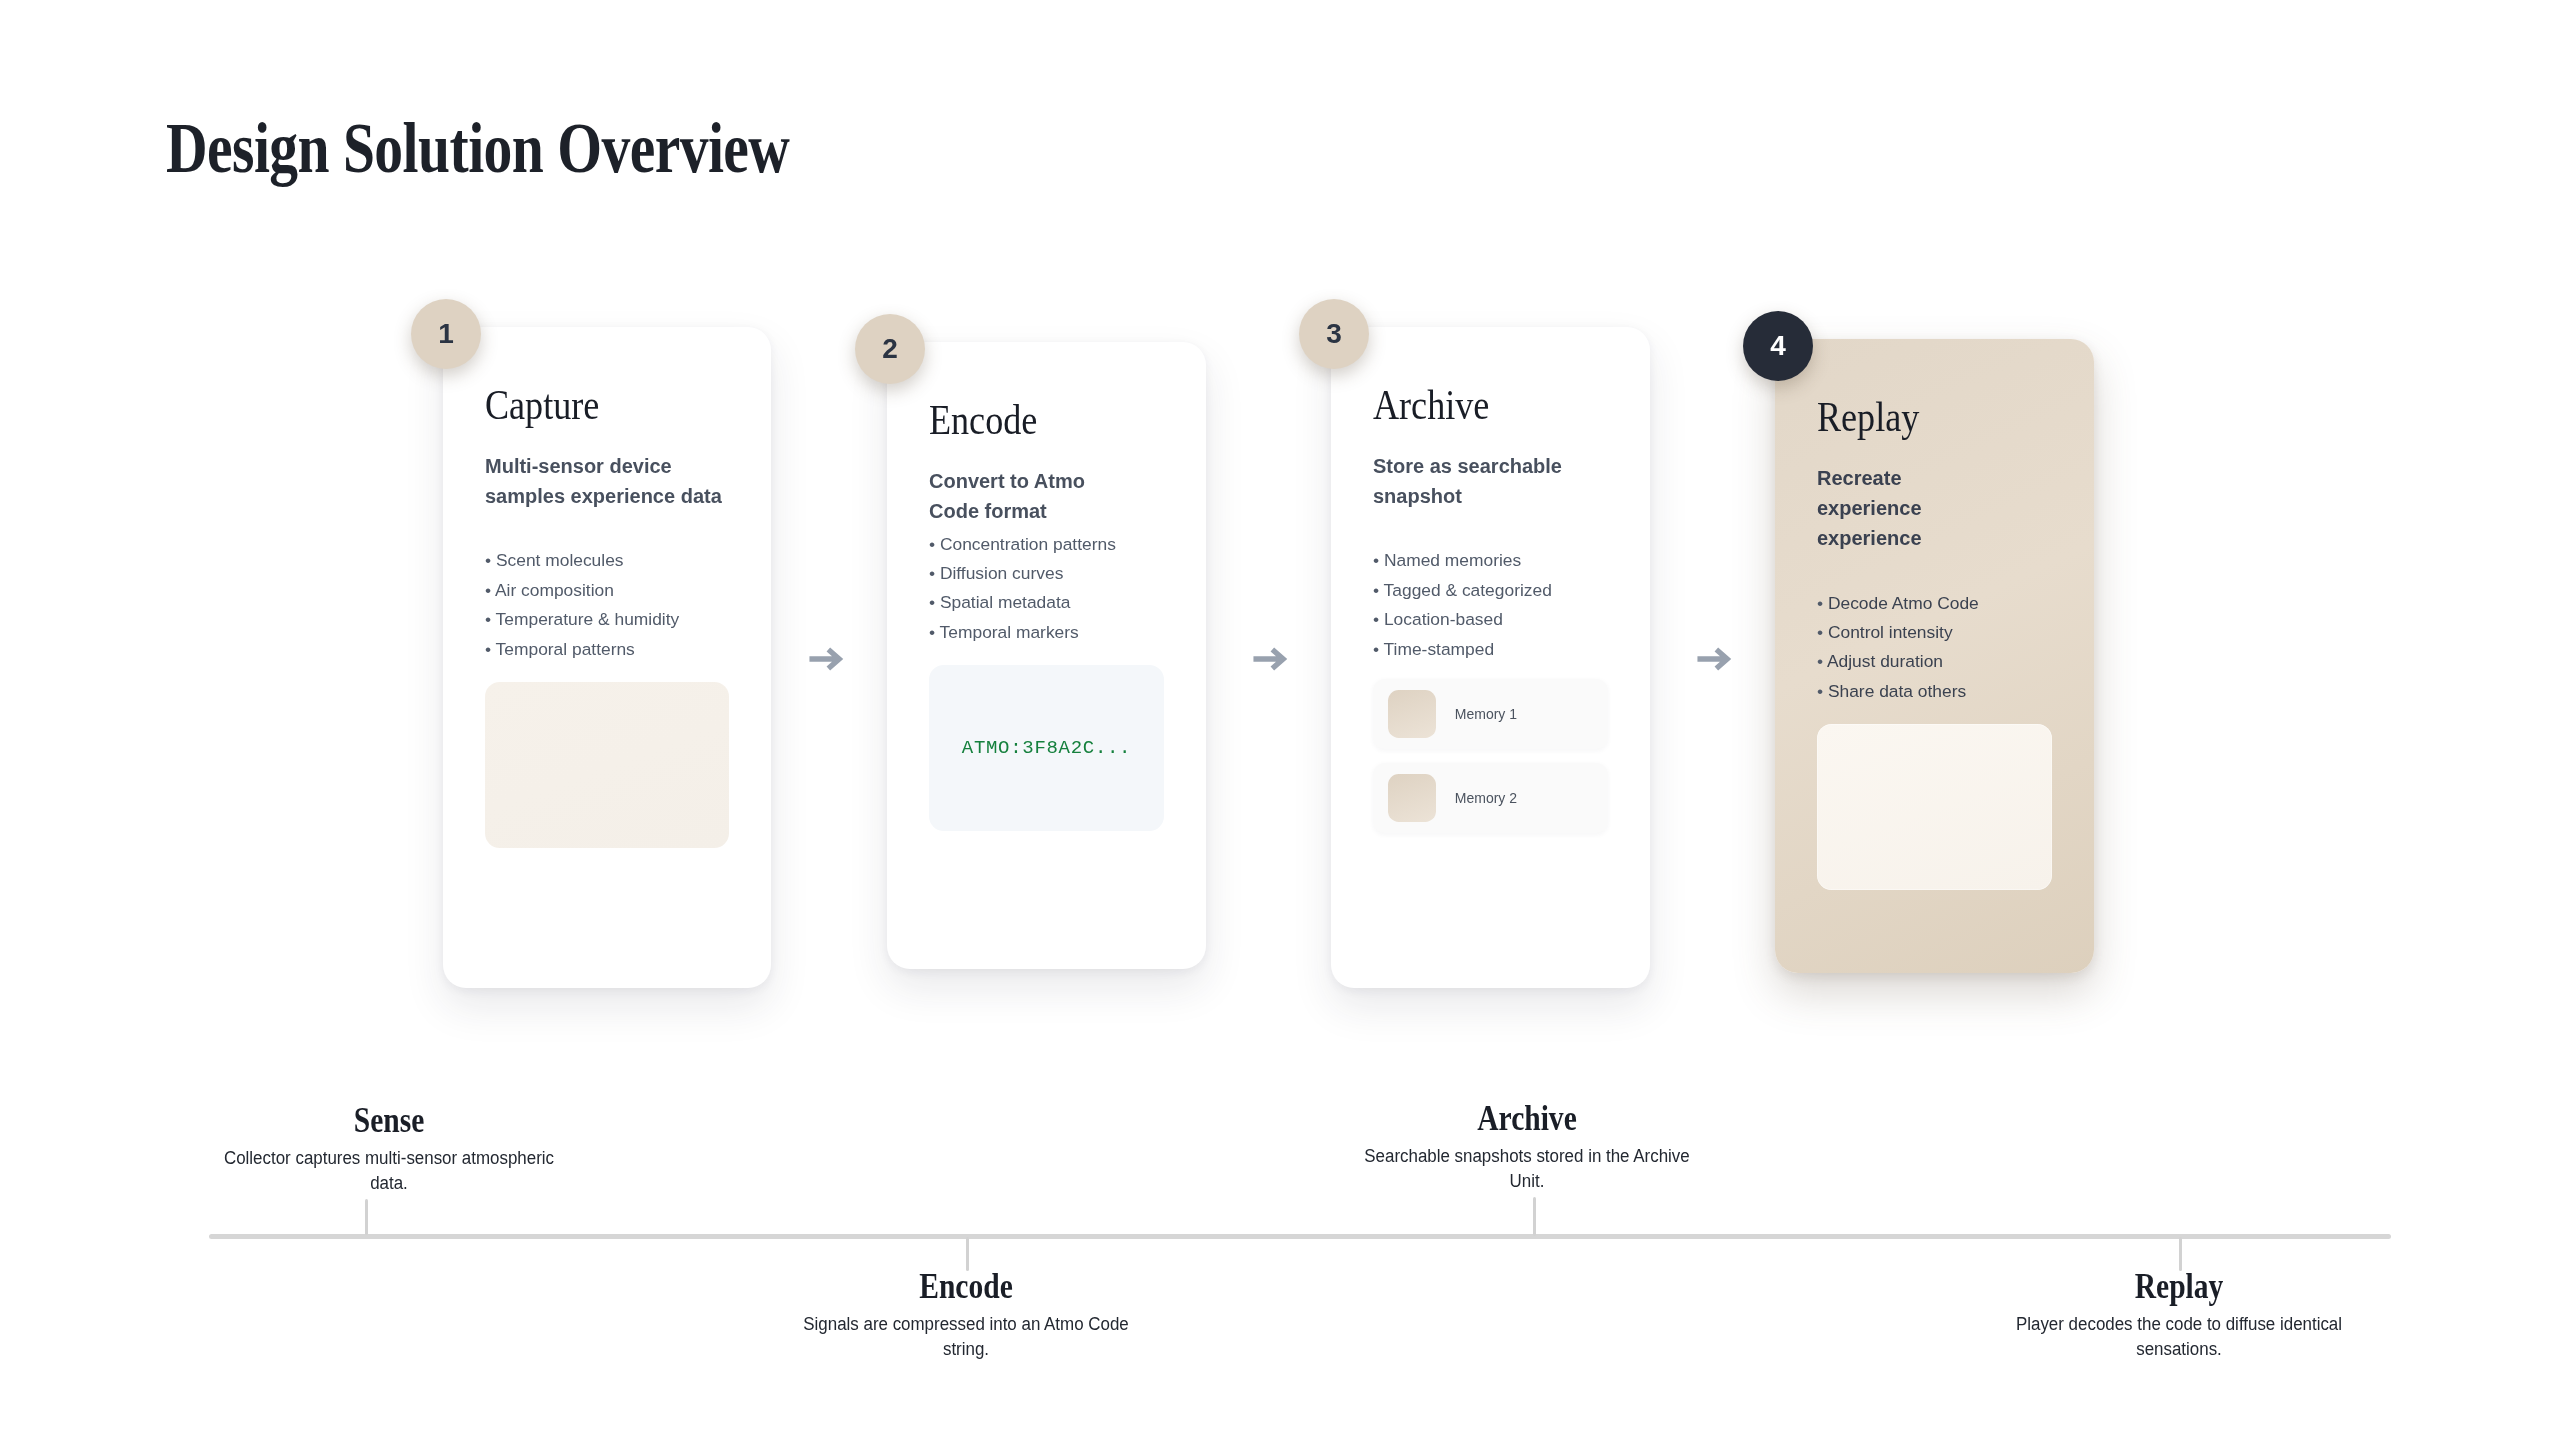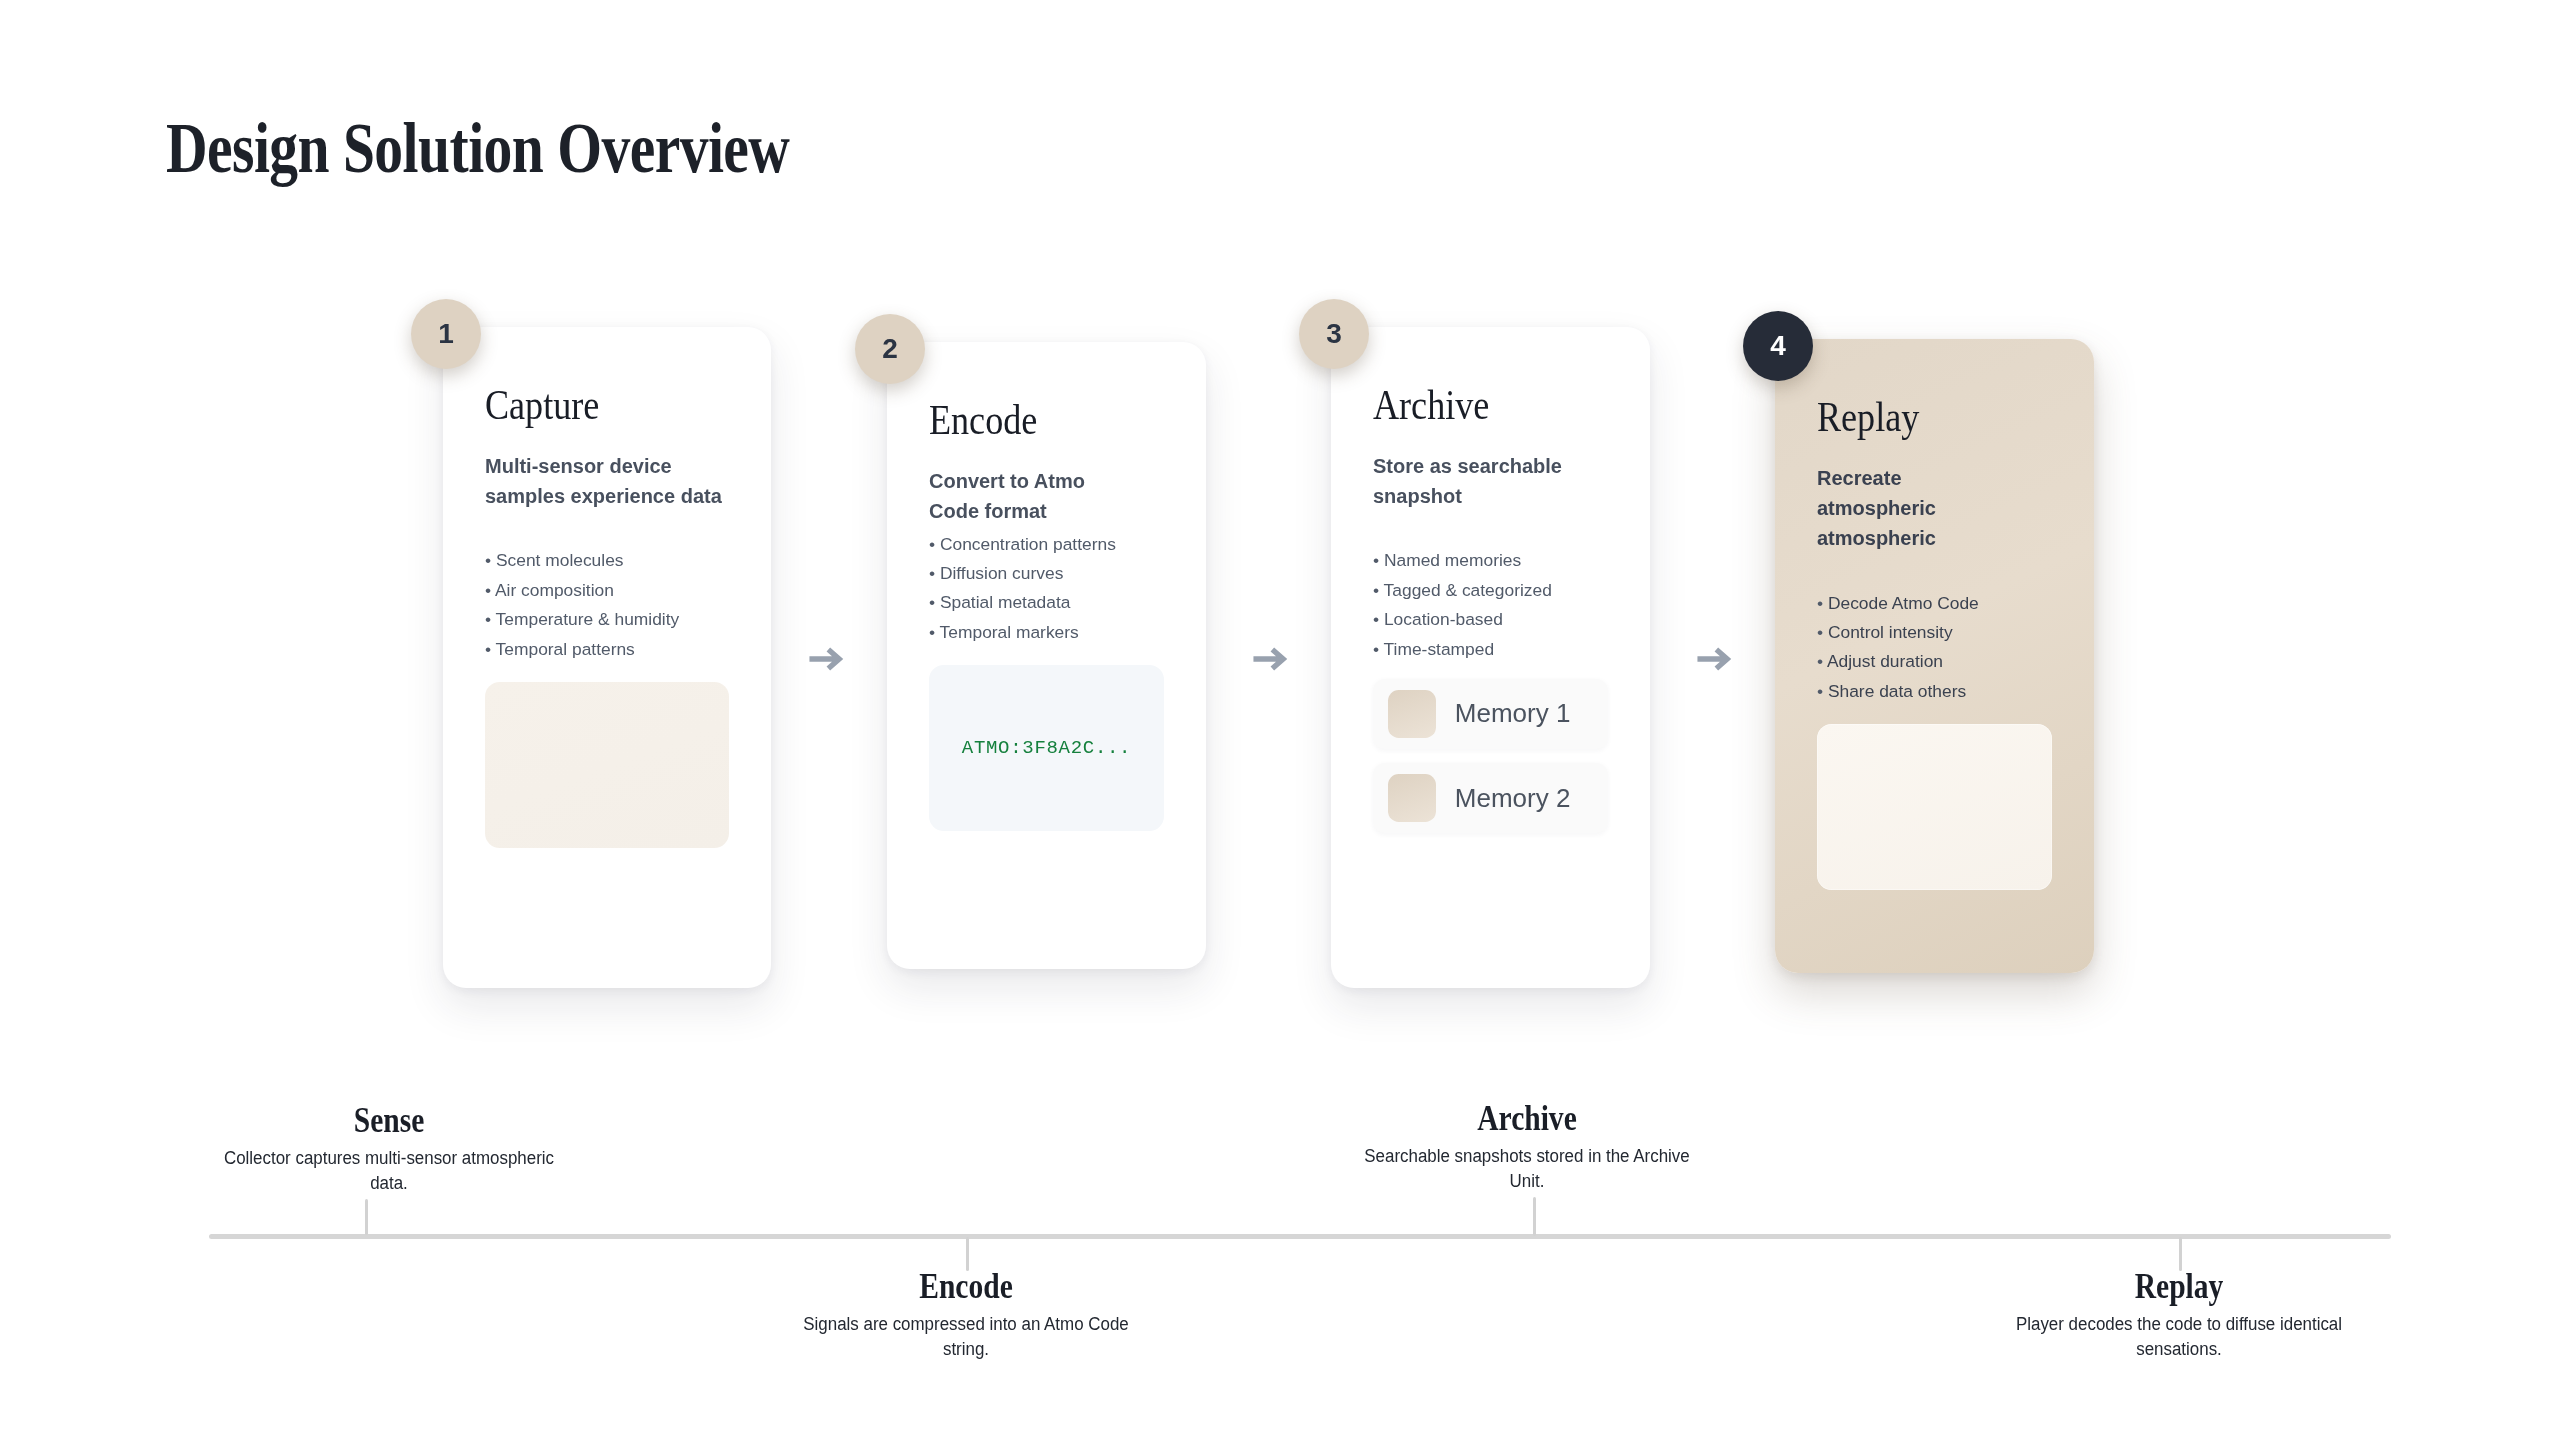--- a/index.html
+++ b/index.html
@@ -165,21 +165,21 @@
   }
   .memory-swatch {
     width: 48px;
     height: 48px;
     border-radius: 10.7px;
     background: linear-gradient(160deg, #ded2c2 0%, #ece3d7 100%);
     flex: 0 0 auto;
   }
   .memory-label {
     margin-left: 19px;
-    font-size: 26px;
+    font-size: 14px;
     color: #4b535f;
     font-weight: 400;
   }
 
   
   .arrow {
     position: absolute;
     width: 54px;
     height: 54px;
     z-index: 4;
@@ -324,21 +324,21 @@
     <svg viewBox="0 0 80 80" width="54" height="54">
       <path d="M14 40 H56 M42 26 L58 40 L42 54" stroke="#98a1ae" stroke-width="8" fill="none" stroke-linecap="butt" stroke-linejoin="miter"></path>
     </svg>
   </div>
 
   <div class="badge badge-4 dark">
     <span>4</span>
   </div>
   <div class="step-card card-4 accent">
     <div class="card-title">Replay</div>
-    <div class="card-desc" style="max-width:168px">Recreate atmospheric atmospheric</div>
+    <div class="card-desc" style="max-width:168px">Recreate experience experience</div>
     <ul class="card-list">
       <li>Decode Atmo Code</li>
       <li>Control intensity</li>
       <li>Adjust duration</li>
       <li>Share data others</li>
     </ul>
     <div class="media-block media-white"></div>
   </div>
 
 </div>

